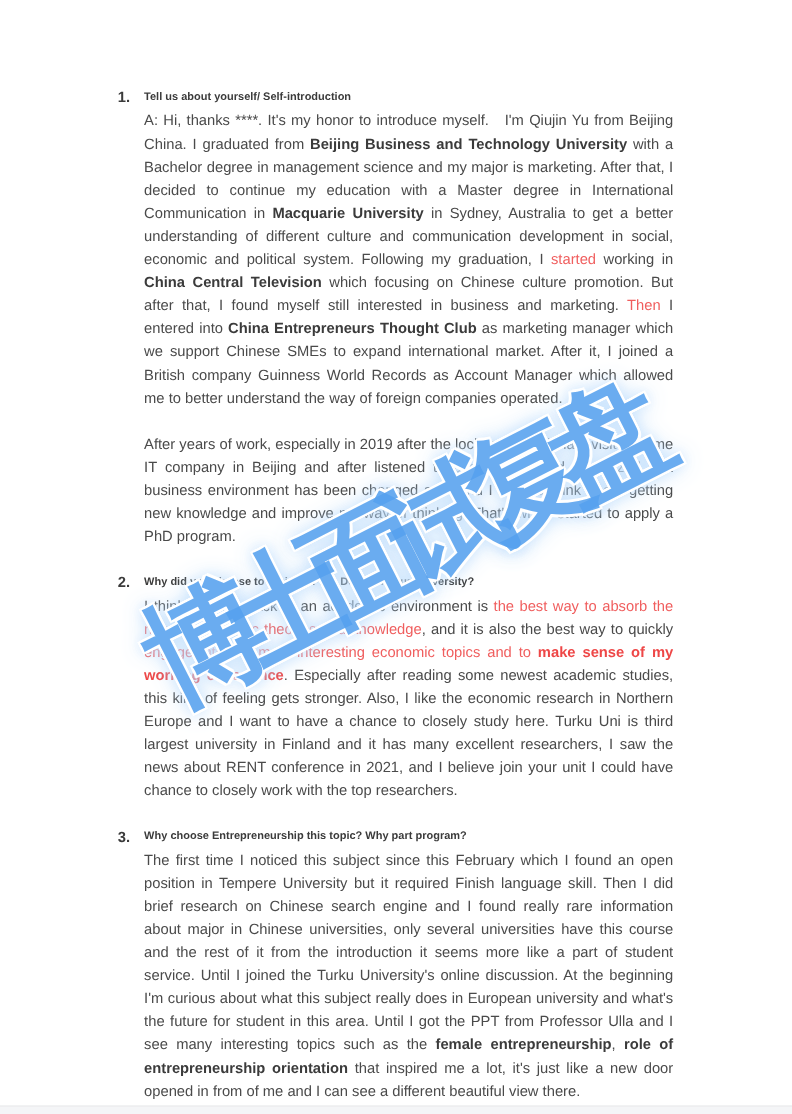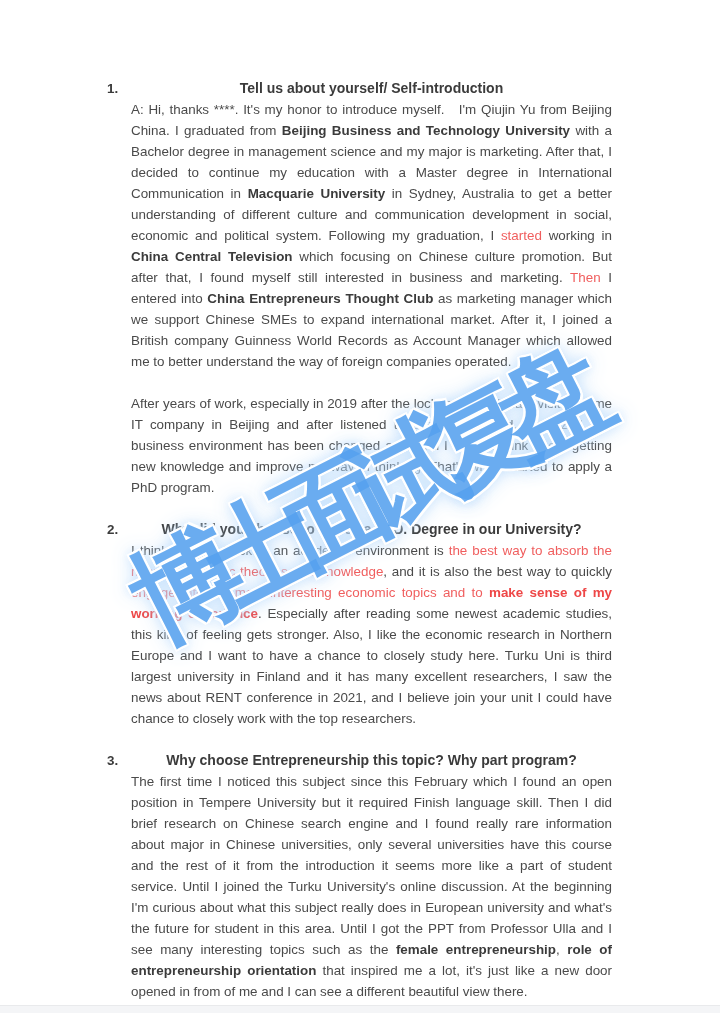--- a/index.html
+++ b/index.html
@@ -30,25 +30,24 @@
   }
   .q-num {
     width: 24px;
     flex: 0 0 24px;
     font-weight: bold;
     color: #3b3b3b;
   }
   .q-heading {
     flex: 1;
     margin: 0;
-    font-size: 14px;
+    font-size: 10px;
     line-height: 21px;
     font-weight: bold;
     color: #3b3b3b;
-    text-align: center;
   }
   .answer {
     margin-left: 24px;
   }
   .para {
     margin: 0 0 21px 0;
     text-align: justify;
   }
   .para span.bold { font-weight: bold; color: #3b3b3b; }
   .para span.red { color: #f05e5e; }

